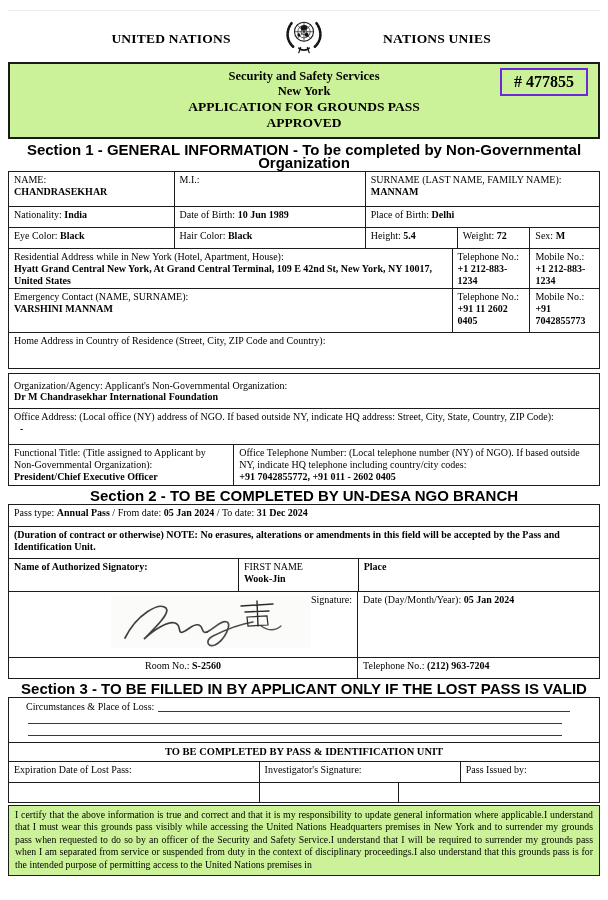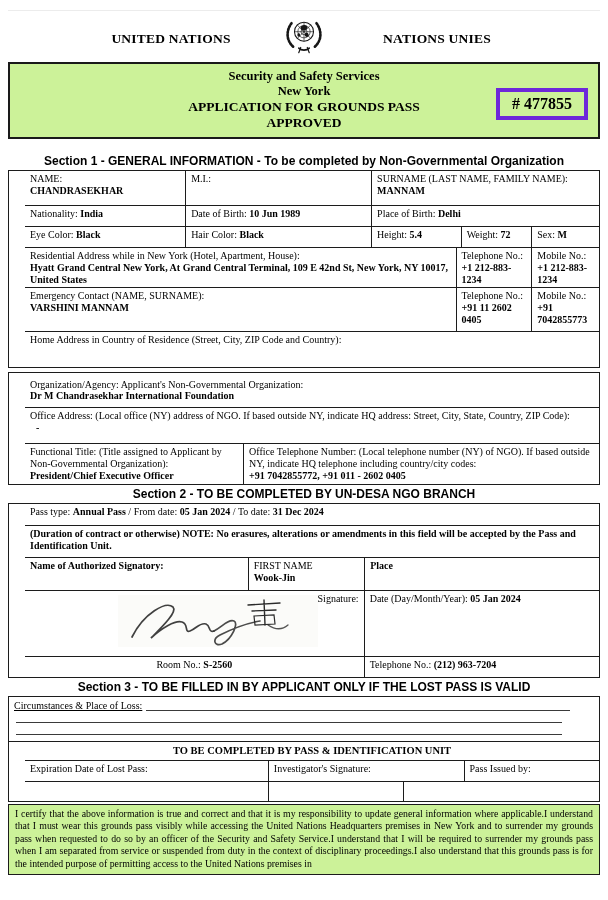--- a/index.html
+++ b/index.html
@@ -10,38 +10,38 @@
   }
   .scan-line { margin:10px 8px 0 8px; border-top:1px solid #ececec; height:0; }
 
   
   .masthead { display:flex; align-items:center; margin:3px 60px 0 60px; }
   .masthead .side { flex:1; text-align:center; font-weight:bold; font-size:13.5px; padding-top:8px; letter-spacing:.2px; }
   .emblem { width:44px; height:42px; flex:0 0 44px; }
 
   
   .banner {
-    position:relative; margin:6px 8px 16px 8px; border:2px solid #1a1a1a;
+    position:relative; margin:6px 8px 4px 8px; border:2px solid #1a1a1a;
     background:#ccf299; text-align:center; padding:5px 0 6px 0;
   }
   .banner .b1 { font-weight:bold; font-size:12.5px; line-height:15px; }
   .banner .b2 { font-weight:bold; font-size:13.5px; line-height:16px; }
   .pass-box {
-    position:absolute; top:24px; right:10px; border:4px solid #6d28d9;
+    position:absolute; top:4px; right:10px; border:2px solid #6d28d9;
     padding:3px 12px; font-weight:bold; font-size:16px; background:#ccf299;
   }
 
   
   .sec-title {
     text-align:center; font-family:"Liberation Sans", sans-serif;
-    font-weight:bold; font-size:12px; margin:3px 8px 2px 8px; line-height:13px;
-  }
-
-  
-  .tbl { border:1px solid #1c1c1c; margin:0 8px; background:#fff;padding-left:16px; }
+    font-weight:bold; font-size:15px; margin:3px 8px 2px 8px; line-height:13px;
+  }
+
+  
+  .tbl { border:1px solid #1c1c1c; margin:0 8px; background:#fff; }
   .tbl + .tbl { margin-top:4px; }
   .row { display:flex; }
   .row + .row { border-top:1px solid #1c1c1c; }
   .cell { padding:2px 5px 2px 5px; font-size:10px; line-height:11.8px; }
   .cell + .cell { border-left:1px solid #1c1c1c; }
   .lbl { font-weight:normal; }
   .val { font-weight:bold; }
 
   
   .c-27  { width:27.9%; }
@@ -265,21 +265,21 @@
     <div class="row mh-1l">
       <div class="cell c-sig" style="justify-content:center;">
           <div><span class="lbl">Room No.: </span><span class="val">S-2560</span></div>
         </div>
       <div class="cell c-date"><span class="lbl">Telephone No.: </span><span class="val">(212) 963-7204</span></div>
     </div>
   </div>
 
   <div class="sec-title">Section 3 - TO BE FILLED IN BY APPLICANT ONLY IF THE LOST PASS IS VALID</div>
 
-  <div class="tbl" style="padding:3px 5px 6px 5px;text-decoration:underline;">
+  <div class="tbl" style="padding:3px 5px 6px 17px;">
     <div class="loss-line">
       <span class="lbl" style="font-size:10px;">Circumstances &amp; Place of Loss:</span>
       <span class="fill-line"></span>
     </div>
     <div class="full-line"></div>
     <div class="full-line"></div>
   </div>
 
   <div class="tbl" style="margin-top:-1px;">
     <div class="row">

